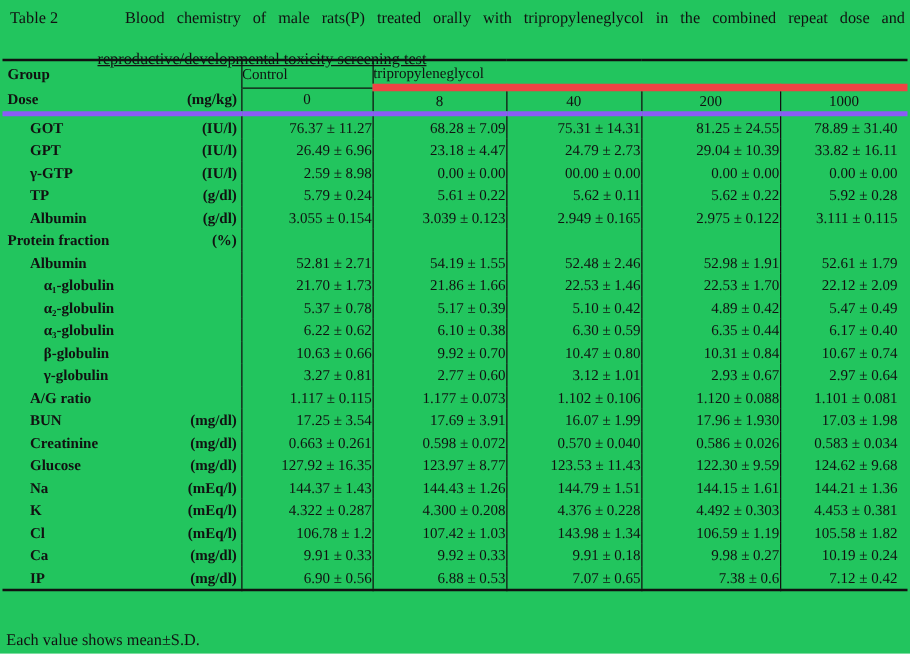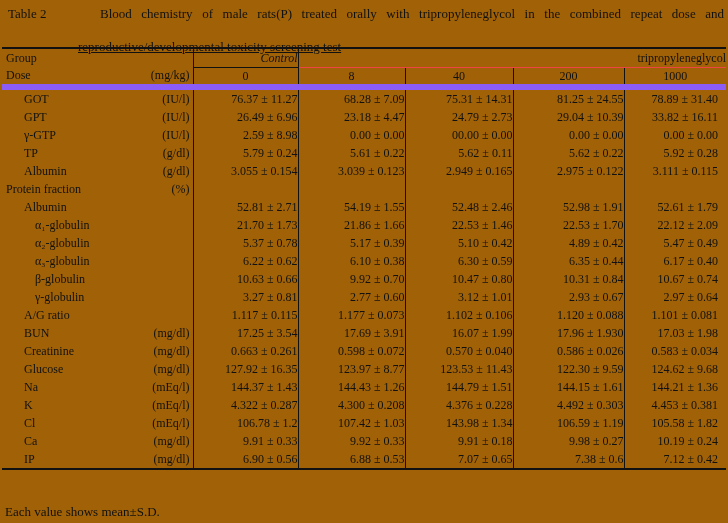--- a/index.html
+++ b/index.html
@@ -1,19 +1,19 @@
 <!DOCTYPE html>
 <html><head>
 <meta charset="utf-8">
 <style>
   html,body{margin:0;padding:0;background:#ffffff;}
   .page{
     position:relative;
     width:728px;height:523px;
-    background:#a16207;
+    background:#22c55e;
     font-family:"Liberation Serif","DejaVu Serif",serif;
     color:#111;
     overflow:hidden;
   }
   
   .caption{position:absolute;top:4px;left:0;width:728px;height:42px;}
   .cap-label{position:absolute;left:8px;top:2px;font-size:13px;white-space:nowrap;}
   .cap-line1{
     position:absolute;left:100px;top:2px;width:624px;
     font-size:13px;white-space:nowrap;
@@ -23,29 +23,29 @@
   
   table.bc{
     position:absolute;top:47px;left:2px;
     width:724px;
     border-collapse:collapse;table-layout:fixed;
     border-top:2px solid #111;border-bottom:2px solid #111;
     font-size:12px;
   }
   table.bc td{padding:0;vertical-align:middle;overflow:hidden;white-space:nowrap;}
   
-  td.lab{border-right:1px solid #111;}
+  td.lab{border-right:1px solid #111;font-weight:bold;}
   td.val{border-right:1px solid #111;text-align:right;padding-right:10px;}
   td.val.c4{border-right:none;padding-right:8px;text-align:right;}
   
   tr.h1 td{height:18px;}
-  tr.h2 td{height:16px;border-bottom:6px solid #8b5cf6;}
+  tr.h2 td{height:16px;border-bottom:4px solid #8b5cf6;}
   tr.h3 td{height:18px;border-bottom:2px solid #111;}
-  tr.h1 td.ctl{border-right:1px solid #111;border-bottom:1px solid #111;text-align:right;font-style:italic;}
-  tr.h1 td.trt{border-bottom:1px solid #ef4444;text-align:right;}
+  tr.h1 td.ctl{border-right:1px solid #111;border-bottom:1px solid #111;text-align:left;}
+  tr.h1 td.trt{border-bottom:6px solid #ef4444;text-align:left;}
   tr.h2 td.dose,tr.h3 td.nval{text-align:center;padding-right:0;border-right:1px solid #111;}
   tr.h2 td.dose.c4,tr.h3 td.nval.c4{border-right:none;}
   
   tbody td{height:18px;}
   .labwrap{display:flex;justify-content:space-between;align-items:center;width:100%;}
   .ind0{padding-left:4px;}
   .ind1{padding-left:22px;}
   .ind2{padding-left:33px;text-align:center;}
   .unit{padding-right:3px;}
   

